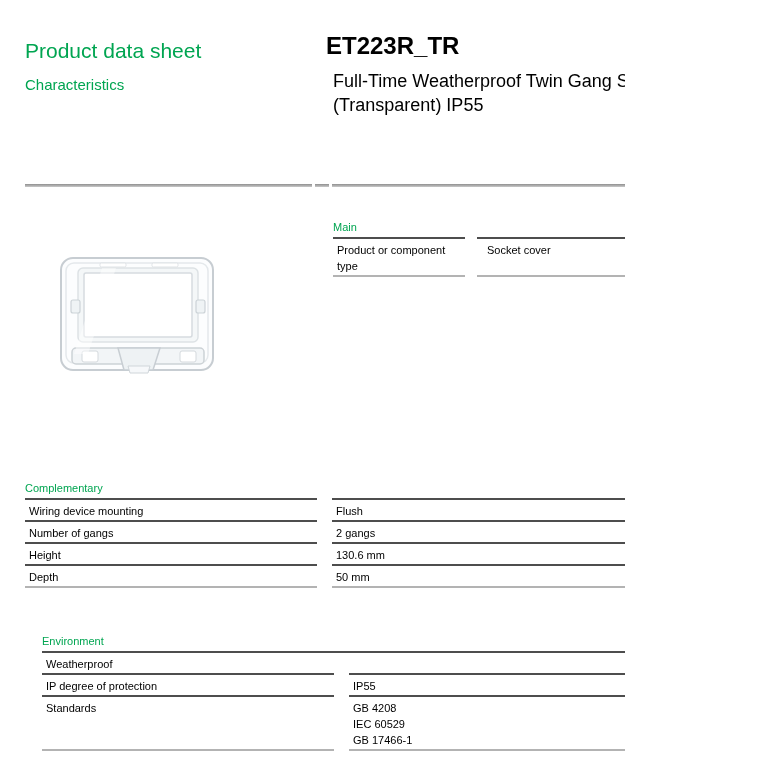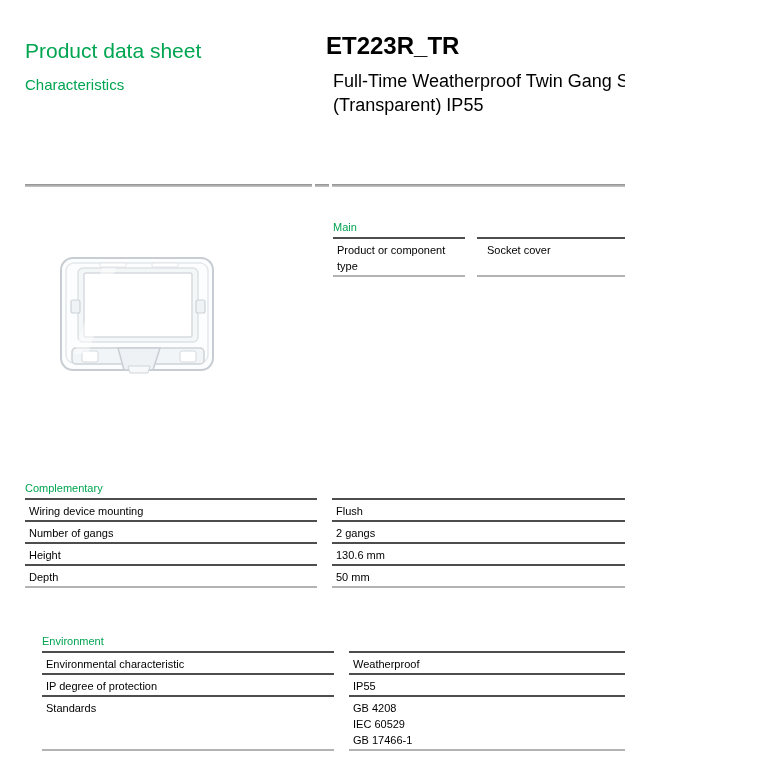--- a/index.html
+++ b/index.html
@@ -143,21 +143,20 @@
             <div>50 mm</div>
           </div>
         </div>
       </div>
   </section>
 
   <section class="section section-environment">
     <h3 class="sec-title">Environment</h3>
     <div class="sec-table">
         <div class="row">
-          <div class="cell cell-label">Environmental characteristic</div>
           <div class="cell cell-value">
             <div>Weatherproof</div>
           </div>
         </div>
         <div class="row">
           <div class="cell cell-label">IP degree of protection</div>
           <div class="cell cell-value">
             <div>IP55</div>
           </div>
         </div>

